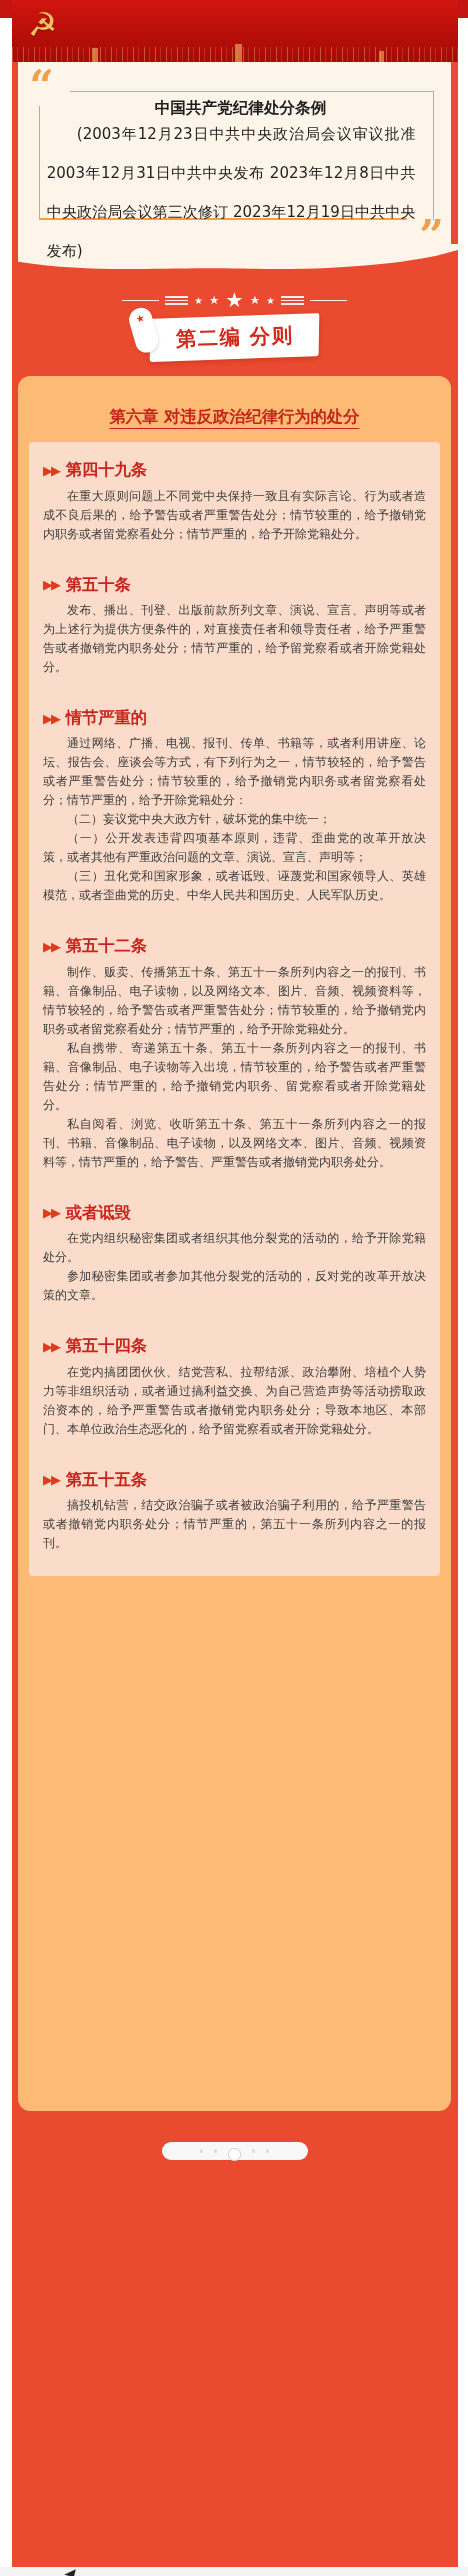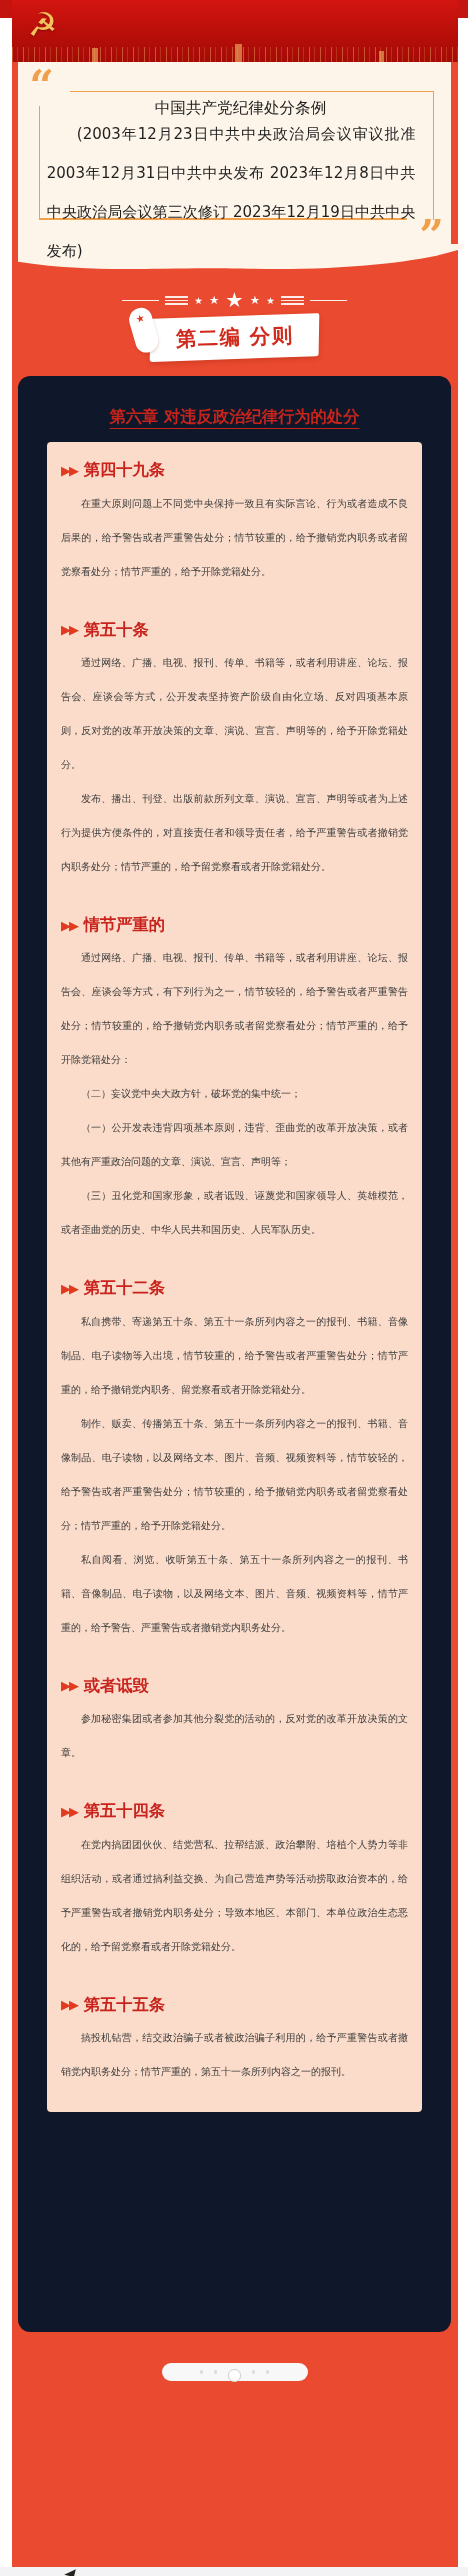--- a/index.html
+++ b/index.html
@@ -25,21 +25,21 @@
   .quote-box{position:absolute;left:16.3px;right:16.3px;top:13.6px;bottom:17.7px;}
   .q-line{position:absolute;background:#f0a04b;}
   .q-top{top:15px;left:35px;right:0;height:1.4px;}
   .q-right{top:15px;right:0;bottom:6.8px;width:1.4px;}
   .q-bottom{bottom:6.8px;left:4.1px;right:27px;height:1.4px;}
   .q-left{top:30px;bottom:6.8px;left:4.1px;width:1.4px;}
   .q-mark{position:absolute;font-family:"DejaVu Serif","Liberation Serif",serif;font-weight:bold;font-size:43px;
           color:#f0a04b;line-height:1;}
   .q-open{top:-11px;left:-5.4px;}
   .q-close{bottom:-31px;right:-9.5px;}
-  .quote-title{position:absolute;top:22px;left:12px;right:0;text-align:center;font-size:15.6px;font-weight:normal;color:#1e1e1e;}
+  .quote-title{position:absolute;top:22px;left:12px;right:0;text-align:center;font-size:15.6px;font-weight:bold;color:#1e1e1e;}
   .quote-body{position:absolute;top:39px;left:12.2px;right:19px;font-size:15px;line-height:39px;color:#1f1f1f;
               text-align:justify;text-indent:2em;}
 
   .wave{display:block;margin:0 6.8px;width:446px;height:30px;}
 
   
   .mid{position:relative;height:102px;}
   .star-divider{position:absolute;top:16.3px;left:0;right:0;display:flex;align-items:center;justify-content:center;gap:6.1px;color:#ffffff;}
   .dash-long{width:37px;height:1.4px;background:rgba(255,255,255,.9);}
   .dash-stack{display:flex;flex-direction:column;gap:2px;}
@@ -48,30 +48,30 @@
   .star.s1{font-size:9.5px;} .star.s2{font-size:11.5px;} .star.s3{font-size:20.4px;position:relative;top:-0.7px;}
   .badge-wrap{position:absolute;top:42px;left:0;right:0;display:flex;justify-content:center;}
   .badge{position:relative;background:#ffffff;transform:rotate(-2deg) skewX(-3deg);padding:6.8px 26px 8.2px;border-radius:2.7px;
          box-shadow:0 2px 4.8px rgba(140,25,8,.28);}
   .badge-label{display:block;transform:skewX(3deg);font-size:20.4px;font-weight:bold;color:#d02a1c;letter-spacing:1.4px;white-space:nowrap;}
   .bookmark{position:absolute;left:-17.7px;top:-12.2px;width:23px;height:46px;background:#ffffff;border-radius:11.5px;
             transform:rotate(-17deg);box-shadow:0 1.4px 2.7px rgba(140,25,8,.2);}
   .bookmark-star{position:absolute;top:6.1px;left:0;right:0;text-align:center;color:#e23a1f;font-size:10.2px;line-height:1;}
 
   
-  .panel{margin:0 6.8px;height:1956px;background:#0f172a;border-radius:12.2px;overflow:hidden;
-         padding:0 29px;box-sizing:border-box;}
+  .panel{margin:0 6.8px;height:1735px;background:#fdba74;border-radius:12.2px;overflow:hidden;
+         padding:0 11px;box-sizing:border-box;}
   .chapter-title{margin:30px auto 13.6px;text-align:center;font-size:16.3px;font-weight:bold;color:#c5241b;
                  text-decoration:underline;text-underline-offset:6.1px;}
   .card{background:#fbdcca;border-radius:4.1px;padding:17.7px 13.6px 23px;}
   .article + .article{margin-top:30px;}
   .article-heading{margin:0 0 5.4px;display:flex;align-items:center;gap:4.8px;}
   .arrows{color:#e23a1f;font-size:13px;letter-spacing:-2px;line-height:1;padding-right:2px;}
   .article-number{font-size:16.3px;font-weight:bold;color:#c8241d;text-align:right;}
-  .article-paragraph{margin:0;font-size:10px;line-height:34px;color:#3c3c3c;text-align:justify;text-indent:2em;}
+  .article-paragraph{margin:0;font-size:12px;line-height:19px;color:#3c3c3c;text-align:justify;text-indent:2em;}
 
   
   .footer{position:relative;height:84px;}
   .pill{position:absolute;top:31px;left:50%;transform:translateX(-50%);width:146px;height:18.3px;
         background:#f8f8f8;border-radius:9.5px;display:flex;align-items:center;justify-content:center;gap:11px;}
   .pill .dot{width:3.4px;height:3.4px;border-radius:50%;background:#dcdcdc;}
   .pill .ring{width:12.2px;height:12.2px;border:1.4px solid #cfcfcf;border-radius:50%;background:#ffffff;margin-top:6.8px;box-sizing:border-box;}
 
   .bottom-strip{position:absolute;left:0;right:0;bottom:0;height:9.5px;background:#f3f3f5;}
   .strip-glyph{position:absolute;left:65px;bottom:0;width:0;height:0;border-left:10.2px solid transparent;
@@ -149,47 +149,47 @@
               <span class="arrows">▶▶</span>
               <span class="article-number">第四十九条</span>
             </h3>
             <p class="article-paragraph">在重大原则问题上不同党中央保持一致且有实际言论、行为或者造成不良后果的，给予警告或者严重警告处分；情节较重的，给予撤销党内职务或者留党察看处分；情节严重的，给予开除党籍处分。</p>
           </section>
           <section class="article">
             <h3 class="article-heading">
               <span class="arrows">▶▶</span>
               <span class="article-number">第五十条</span>
             </h3>
-            <p class="article-paragraph">通过网络、广播、电视、报刊、传单、书籍等，或者利用讲座、论坛、报告会、座谈会等方式，公开发表坚持资产阶级自由化立场、反对四项基本原则，反对党的改革开放决策的文章、演说、宣言、声明等的，给予开除党籍处分。</p>
             <p class="article-paragraph">发布、播出、刊登、出版前款所列文章、演说、宣言、声明等或者为上述行为提供方便条件的，对直接责任者和领导责任者，给予严重警告或者撤销党内职务处分；情节严重的，给予留党察看或者开除党籍处分。</p>
           </section>
           <section class="article">
             <h3 class="article-heading">
               <span class="arrows">▶▶</span>
               <span class="article-number">情节严重的</span>
             </h3>
             <p class="article-paragraph">通过网络、广播、电视、报刊、传单、书籍等，或者利用讲座、论坛、报告会、座谈会等方式，有下列行为之一，情节较轻的，给予警告或者严重警告处分；情节较重的，给予撤销党内职务或者留党察看处分；情节严重的，给予开除党籍处分：</p>
             <p class="article-paragraph">（二）妄议党中央大政方针，破坏党的集中统一；</p>
             <p class="article-paragraph">（一）公开发表违背四项基本原则，违背、歪曲党的改革开放决策，或者其他有严重政治问题的文章、演说、宣言、声明等；</p>
             <p class="article-paragraph">（三）丑化党和国家形象，或者诋毁、诬蔑党和国家领导人、英雄模范，或者歪曲党的历史、中华人民共和国历史、人民军队历史。</p>
           </section>
           <section class="article">
             <h3 class="article-heading">
               <span class="arrows">▶▶</span>
               <span class="article-number">第五十二条</span>
             </h3>
+            <p class="article-paragraph">制作、贩卖、传播第五十条、第五十一条所列内容之一的报刊、书籍、音像制品、电子读物，以及网络文本、图片、音频、视频资料等，情节较轻的，给予警告或者严重警告处分；情节较重的，给予撤销党内职务或者留党察看处分；情节严重的，给予开除党籍处分。</p>
             <p class="article-paragraph">私自携带、寄递第五十条、第五十一条所列内容之一的报刊、书籍、音像制品、电子读物等入出境，情节较重的，给予警告或者严重警告处分；情节严重的，给予撤销党内职务、留党察看或者开除党籍处分。</p>
-            <p class="article-paragraph">制作、贩卖、传播第五十条、第五十一条所列内容之一的报刊、书籍、音像制品、电子读物，以及网络文本、图片、音频、视频资料等，情节较轻的，给予警告或者严重警告处分；情节较重的，给予撤销党内职务或者留党察看处分；情节严重的，给予开除党籍处分。</p>
             <p class="article-paragraph">私自阅看、浏览、收听第五十条、第五十一条所列内容之一的报刊、书籍、音像制品、电子读物，以及网络文本、图片、音频、视频资料等，情节严重的，给予警告、严重警告或者撤销党内职务处分。</p>
           </section>
           <section class="article">
             <h3 class="article-heading">
               <span class="arrows">▶▶</span>
               <span class="article-number">或者诋毁</span>
             </h3>
+            <p class="article-paragraph">在党内组织秘密集团或者组织其他分裂党的活动的，给予开除党籍处分。</p>
             <p class="article-paragraph">参加秘密集团或者参加其他分裂党的活动的，反对党的改革开放决策的文章。</p>
           </section>
           <section class="article">
             <h3 class="article-heading">
               <span class="arrows">▶▶</span>
               <span class="article-number">第五十四条</span>
             </h3>
             <p class="article-paragraph">在党内搞团团伙伙、结党营私、拉帮结派、政治攀附、培植个人势力等非组织活动，或者通过搞利益交换、为自己营造声势等活动捞取政治资本的，给予严重警告或者撤销党内职务处分；导致本地区、本部门、本单位政治生态恶化的，给予留党察看或者开除党籍处分。</p>
           </section>
           <section class="article">

